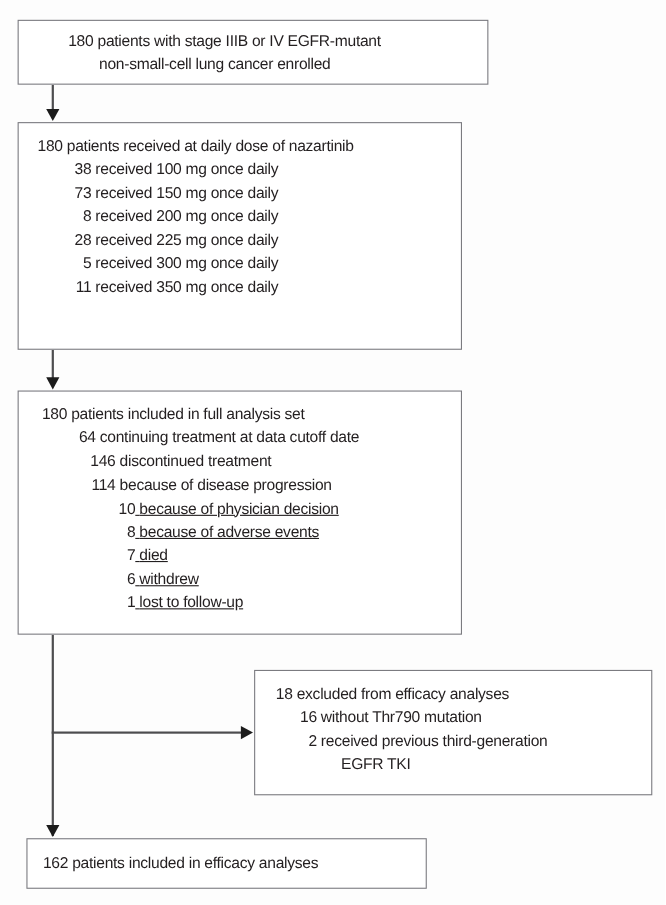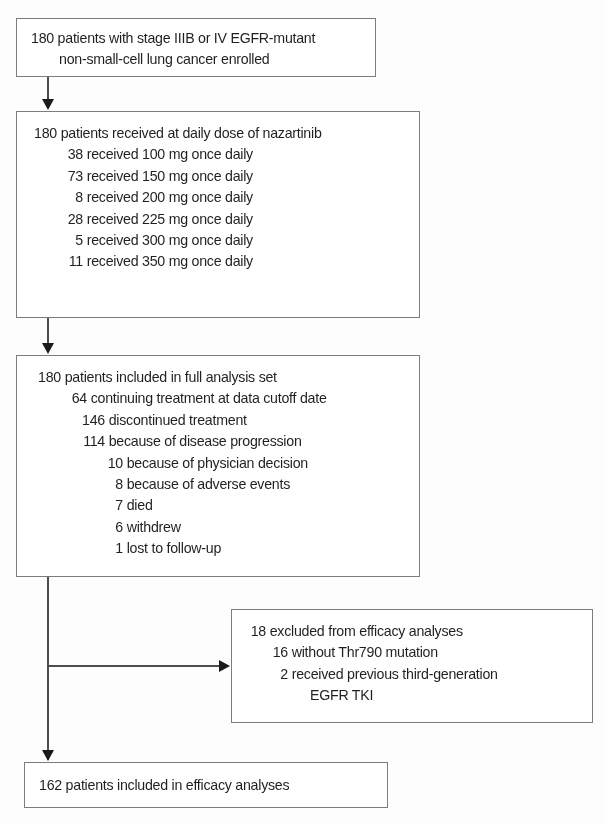--- a/index.html
+++ b/index.html
@@ -40,39 +40,39 @@
     line-height: 21.4px;
     letter-spacing: -0.25px;
     color: #231f20;
   }
   .line .num {
     display: inline-block;
     text-align: right;
   }
 
   
-  #box-enrolled { left: 16px; top: 18px; width: 360px; height: 59px; }
+  #box-enrolled { left: 16px; top: 18px; width: 428px; height: 59px; padding-left: 31px; }
   #box-enrolled .box-inner { padding: 9px 0 0 14px; }
   #box-enrolled .line.l2 { padding-left: 28px; }
 
   
   #box-dose { left: 16px; top: 111px; width: 404px; height: 207px; }
   #box-dose .box-inner { padding: 11px 0 0 14px; }
   #box-dose .line .num { width: 26px; }
   #box-dose .line.sub { padding-left: 26px; }
 
   
   #box-fas { left: 16px; top: 355px; width: 404px; height: 222px; }
   #box-fas .box-inner { padding: 11px 0 0 14px; }
   #box-fas .lv0 .num { width: 30px; }
   #box-fas .lv1 { padding-left: 26px; }
   #box-fas .lv1 .num { width: 30px; }
   #box-fas .lv2 { padding-left: 44px; }
   #box-fas .lv2 .num { width: 30px; }
-  #box-fas .lv3 { padding-left: 62px; }
+  #box-fas .lv3 { padding-left: 62px; text-decoration: underline; }
   #box-fas .lv3 .num { width: 30px; }
 
   
   #box-excluded { left: 231px; top: 609px; width: 362px; height: 114px; }
   #box-excluded .box-inner { padding: 11px 0 0 14px; }
   #box-excluded .lv0 .num { width: 20px; }
   #box-excluded .lv1 { padding-left: 22px; }
   #box-excluded .lv1 .num { width: 20px; }
   #box-excluded .cont { padding-left: 64px; }
 

